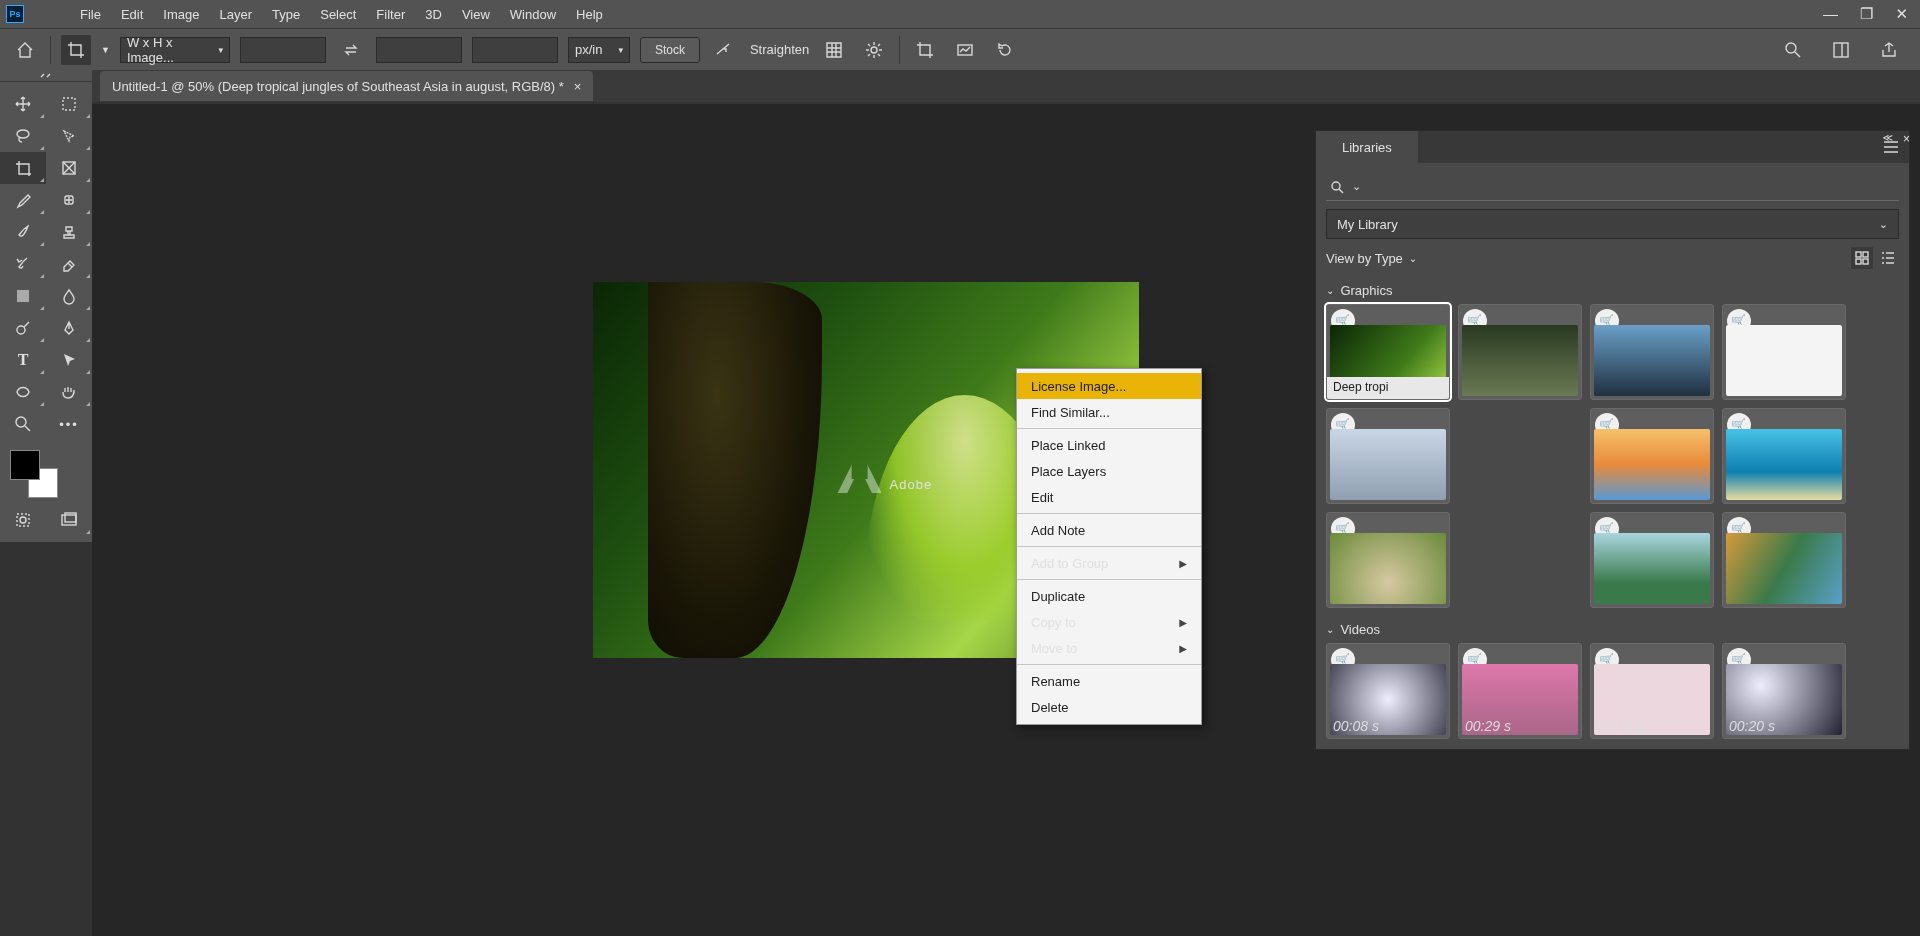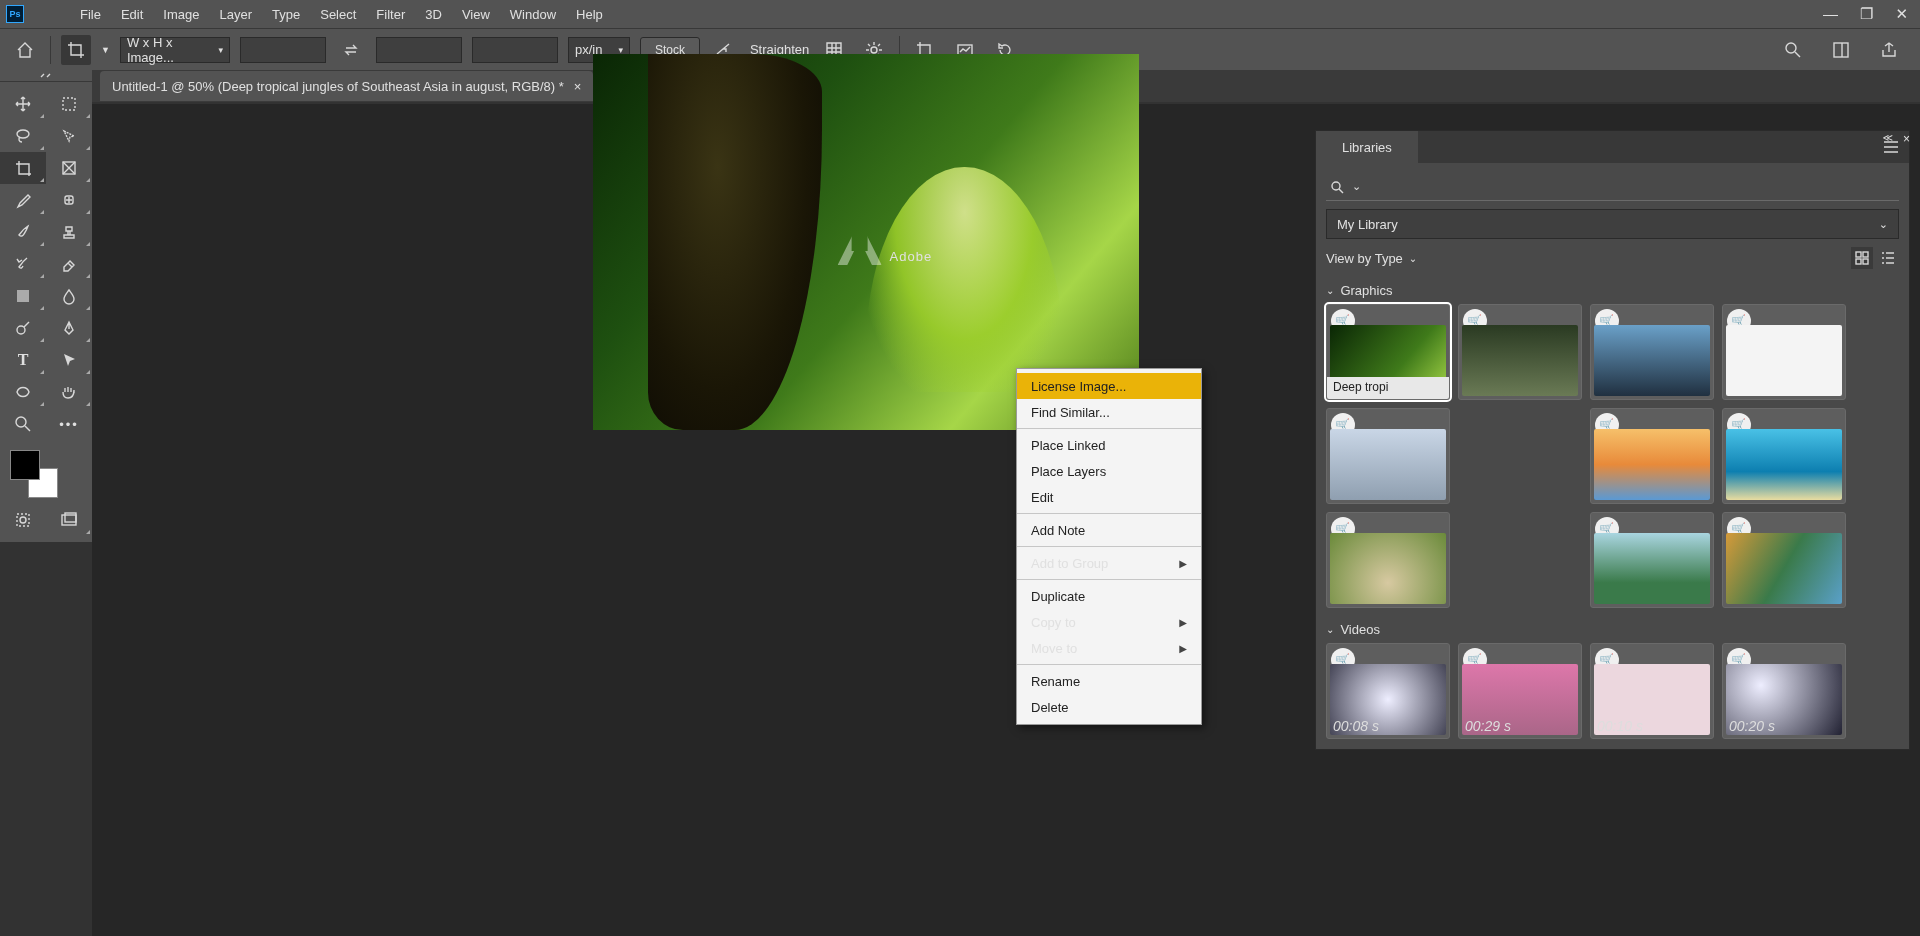--- a/index.html
+++ b/index.html
@@ -23,21 +23,21 @@
 .doc-tab { height:30px; background:#535353; padding:0 12px; display:flex; align-items:center; gap:10px; border-radius:4px 4px 0 0; font-size:12.5px; color:#fff; }
 .toggle-bar { position:absolute; left:0; top:70px; width:92px; height:12px; background:#535353; display:flex; align-items:center; justify-content:center; border-bottom:1px solid #383838;}
 .toolbox { position:absolute; left:0; top:82px; width:92px; background:#535353; padding:6px 0; }
 .tool-row { display:flex; }
 .tool-cell { width:46px; height:32px; display:flex; align-items:center; justify-content:center; position:relative; }
 .tool-cell.sel { background:#3a3a3a; }
 .tool-cell .tri { position:absolute; right:2px; bottom:2px; width:0; height:0; border-right:4px solid #aaa; border-top:4px solid transparent; }
 .swatches { margin:10px 0 6px 10px; width:48px; height:48px; position:relative; }
 .swatches .fg { position:absolute; width:30px; height:30px; background:#000; border:1px solid #888; }
 .swatches .bg { position:absolute; right:0; bottom:0; width:30px; height:30px; background:#fff; border:1px solid #888; }
-.canvas-area { position:absolute; left:92px; top:104px; right:0; bottom:0; background:#262626; display:flex; align-items:flex-start; justify-content:center; }
+.canvas-area { position:absolute; left:92px; top:104px; right:0; bottom:0; background:#262626; display:flex; align-items:center; justify-content:center; }
 .canvas-img { width:546px; height:376px; background:linear-gradient(130deg,#0a2605 0%,#1e5010 30%,#3f7a1a 55%,#a6d648 78%,#4a7818 100%); position:relative; overflow:hidden; transform:translate(-140px,-50px); }
 .trunk { position:absolute; left:10%; top:0; width:32%; height:100%; background:radial-gradient(ellipse at 40% 30%,#3a3414 0%,#1a1606 60%,#0a0803 100%); border-radius:0 40% 50% 20%/0 10% 80% 10%; }
 .arch { position:absolute; right:14%; top:30%; width:36%; height:60%; border-radius:50% 50% 0 0/80% 80% 0 0; background:radial-gradient(ellipse at 50% 20%,#e6ef9c 0%,#9ed02a 50%,transparent 80%); opacity:.85; }
 .watermark { position:absolute; left:50%; top:50%; transform:translate(-30%,-50%); font-size:54px; font-weight:400; color:rgba(255,255,255,.42); letter-spacing:1px; }
 .wm-logo { display:inline-block; width:44px; height:44px; border-left:14px solid rgba(255,255,255,.42); border-bottom:14px solid rgba(255,255,255,.42); border-right:14px solid rgba(255,255,255,.42); border-top:14px solid transparent; transform:translateY(4px); margin-right:8px; clip-path:polygon(0 100%,50% 0,100% 100%,78% 100%,50% 42%,22% 100%);} 
 .lib-outer{ position:absolute; right:10px; top:130px; width:595px; background:#494949; border:1px solid #2a2a2a; }
 .lib-topstrip{position:absolute; right:10px; top:132px; width:40px; display:flex; gap:10px; justify-content:flex-end;}
 .lib-tabs { height:32px; display:flex; align-items:flex-end; background:#383838;}
 .lib-tab { height:32px; padding:0 26px; display:flex; align-items:center; background:#494949; font-size:13px; }
 .lib-head-icon { margin-left:auto; padding:0 10px; align-self:center;}

